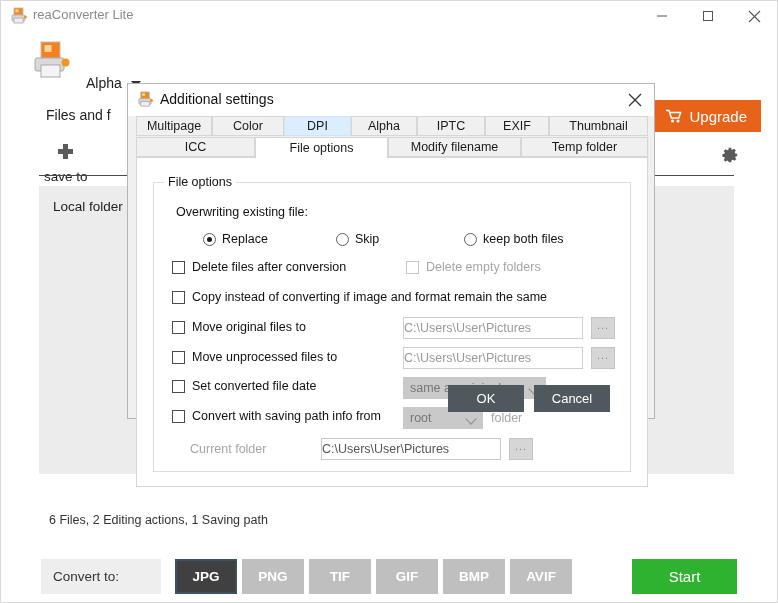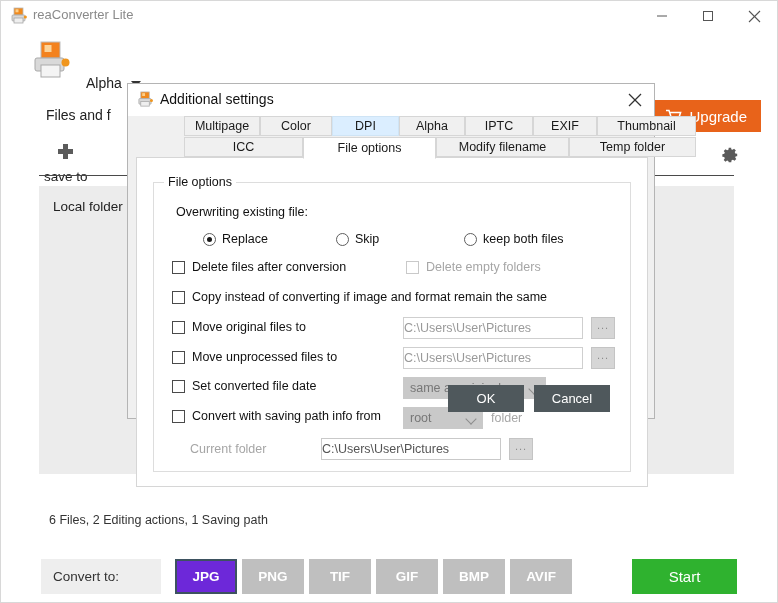--- a/index.html
+++ b/index.html
@@ -190,21 +190,21 @@
     background: #bfbfbf;
     color: #ffffff;
     display: flex;
     align-items: center;
     justify-content: center;
     font-size: 13.5px;
     font-weight: bold;
     box-sizing: border-box;
   }
   .fmt-btn.active {
-    background: #6d28d9;
+    background: #404040;
     border: 2px solid #3d5260;
     color: #ffffff;
   }
   #start-button {
     position: absolute;
     right: 40px; top: 10px;
     width: 105px; height: 35px;
     background: #2fb22f;
     color: #ffffff;
     display: flex;
@@ -245,21 +245,21 @@
     right: 4px; top: 3px;
     width: 30px; height: 26px;
     display: flex; align-items: center; justify-content: center;
     color: #333;
   }
 
   
   #tabs {
     position: absolute;
     left: 8px; top: 32px;
-    width: 512px; height: 40px; margin-left: 48px;
+    width: 512px; height: 40px;
   }
   .tab {
     position: absolute;
     height: 20px;
     background: #f0f0f0;
     border: 1px solid #d6d6d6;
     box-sizing: border-box;
     display: flex;
     align-items: center;
     justify-content: center;

